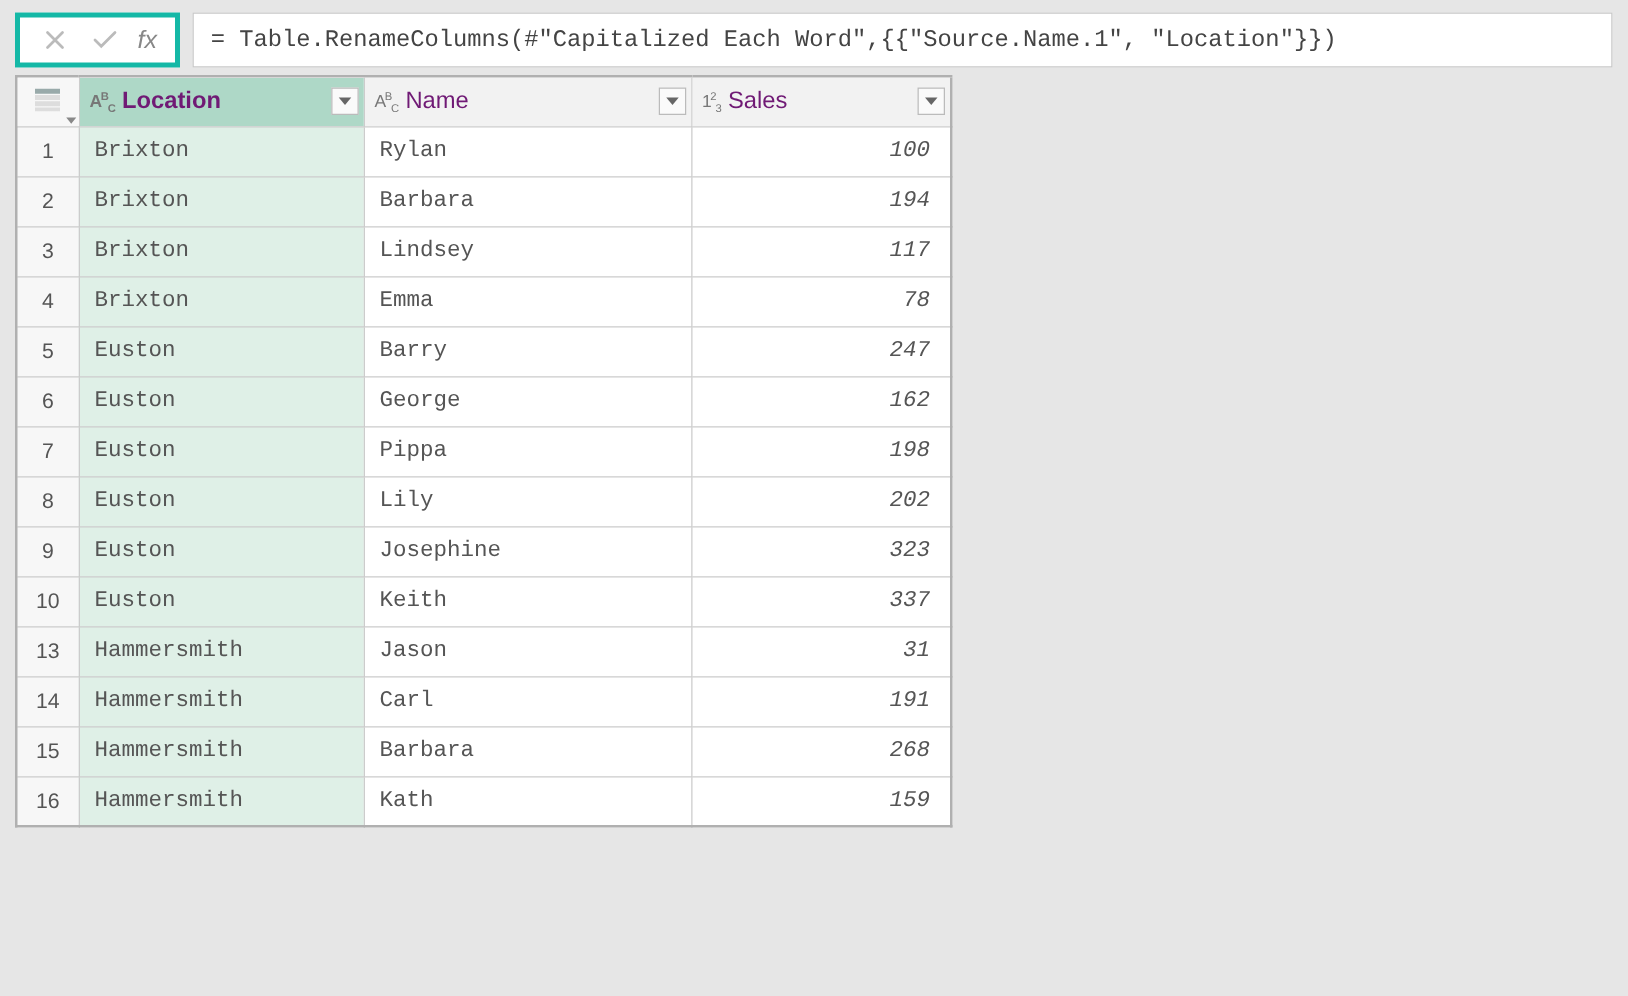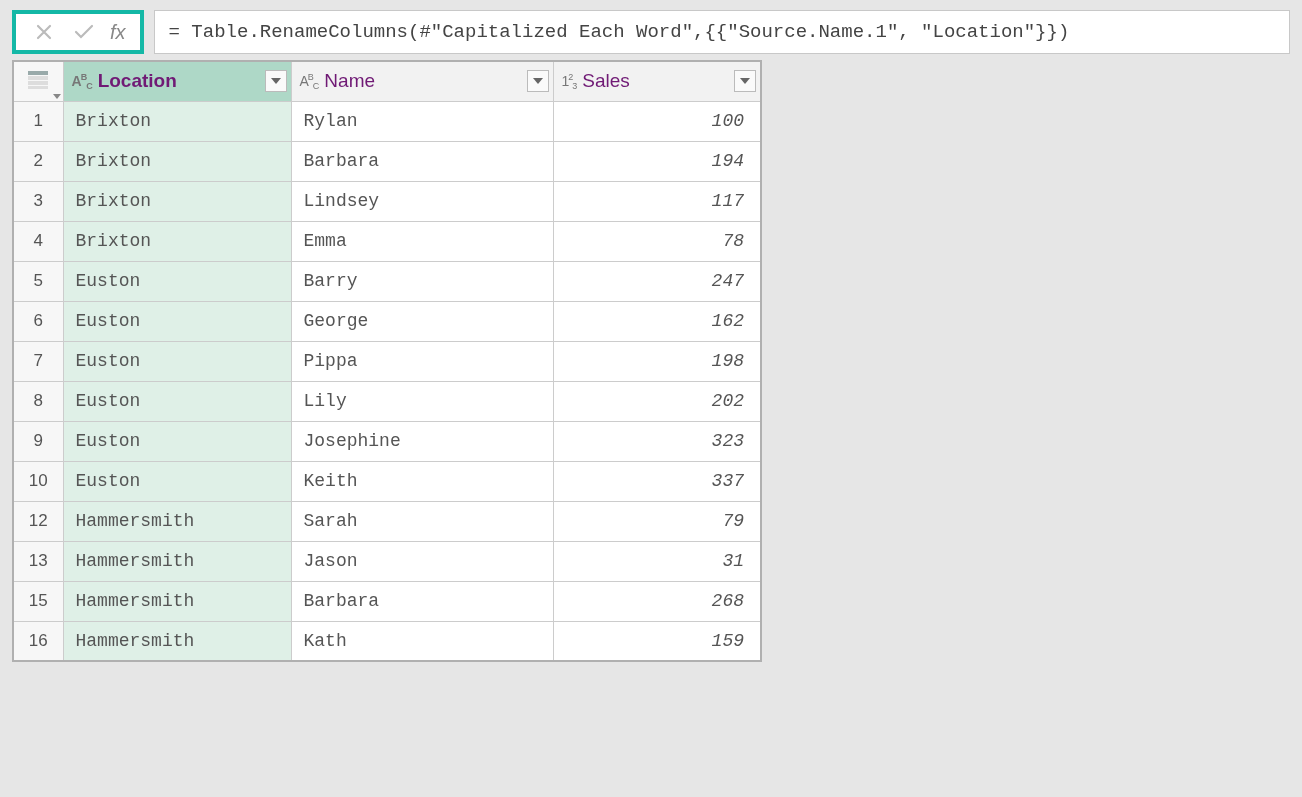--- a/index.html
+++ b/index.html
@@ -281,30 +281,30 @@
           <td class="cell col-name">Josephine</td>
           <td class="cell num col-sales">323</td>
         </tr>
         <tr>
           <td class="rownum">10</td>
           <td class="cell loc col-location">Euston</td>
           <td class="cell col-name">Keith</td>
           <td class="cell num col-sales">337</td>
         </tr>
         <tr>
-          <td class="rownum">12</td>
-          <td class="cell loc col-location">Hammersmith</td>
-          <td class="cell col-name">Sarah</td>
-          <td class="cell num col-sales">79</td>
-        </tr>
-        <tr>
           <td class="rownum">13</td>
           <td class="cell loc col-location">Hammersmith</td>
           <td class="cell col-name">Jason</td>
           <td class="cell num col-sales">31</td>
+        </tr>
+        <tr>
+          <td class="rownum">14</td>
+          <td class="cell loc col-location">Hammersmith</td>
+          <td class="cell col-name">Carl</td>
+          <td class="cell num col-sales">191</td>
         </tr>
         <tr>
           <td class="rownum">15</td>
           <td class="cell loc col-location">Hammersmith</td>
           <td class="cell col-name">Barbara</td>
           <td class="cell num col-sales">268</td>
         </tr>
         <tr>
           <td class="rownum">16</td>
           <td class="cell loc col-location">Hammersmith</td>

